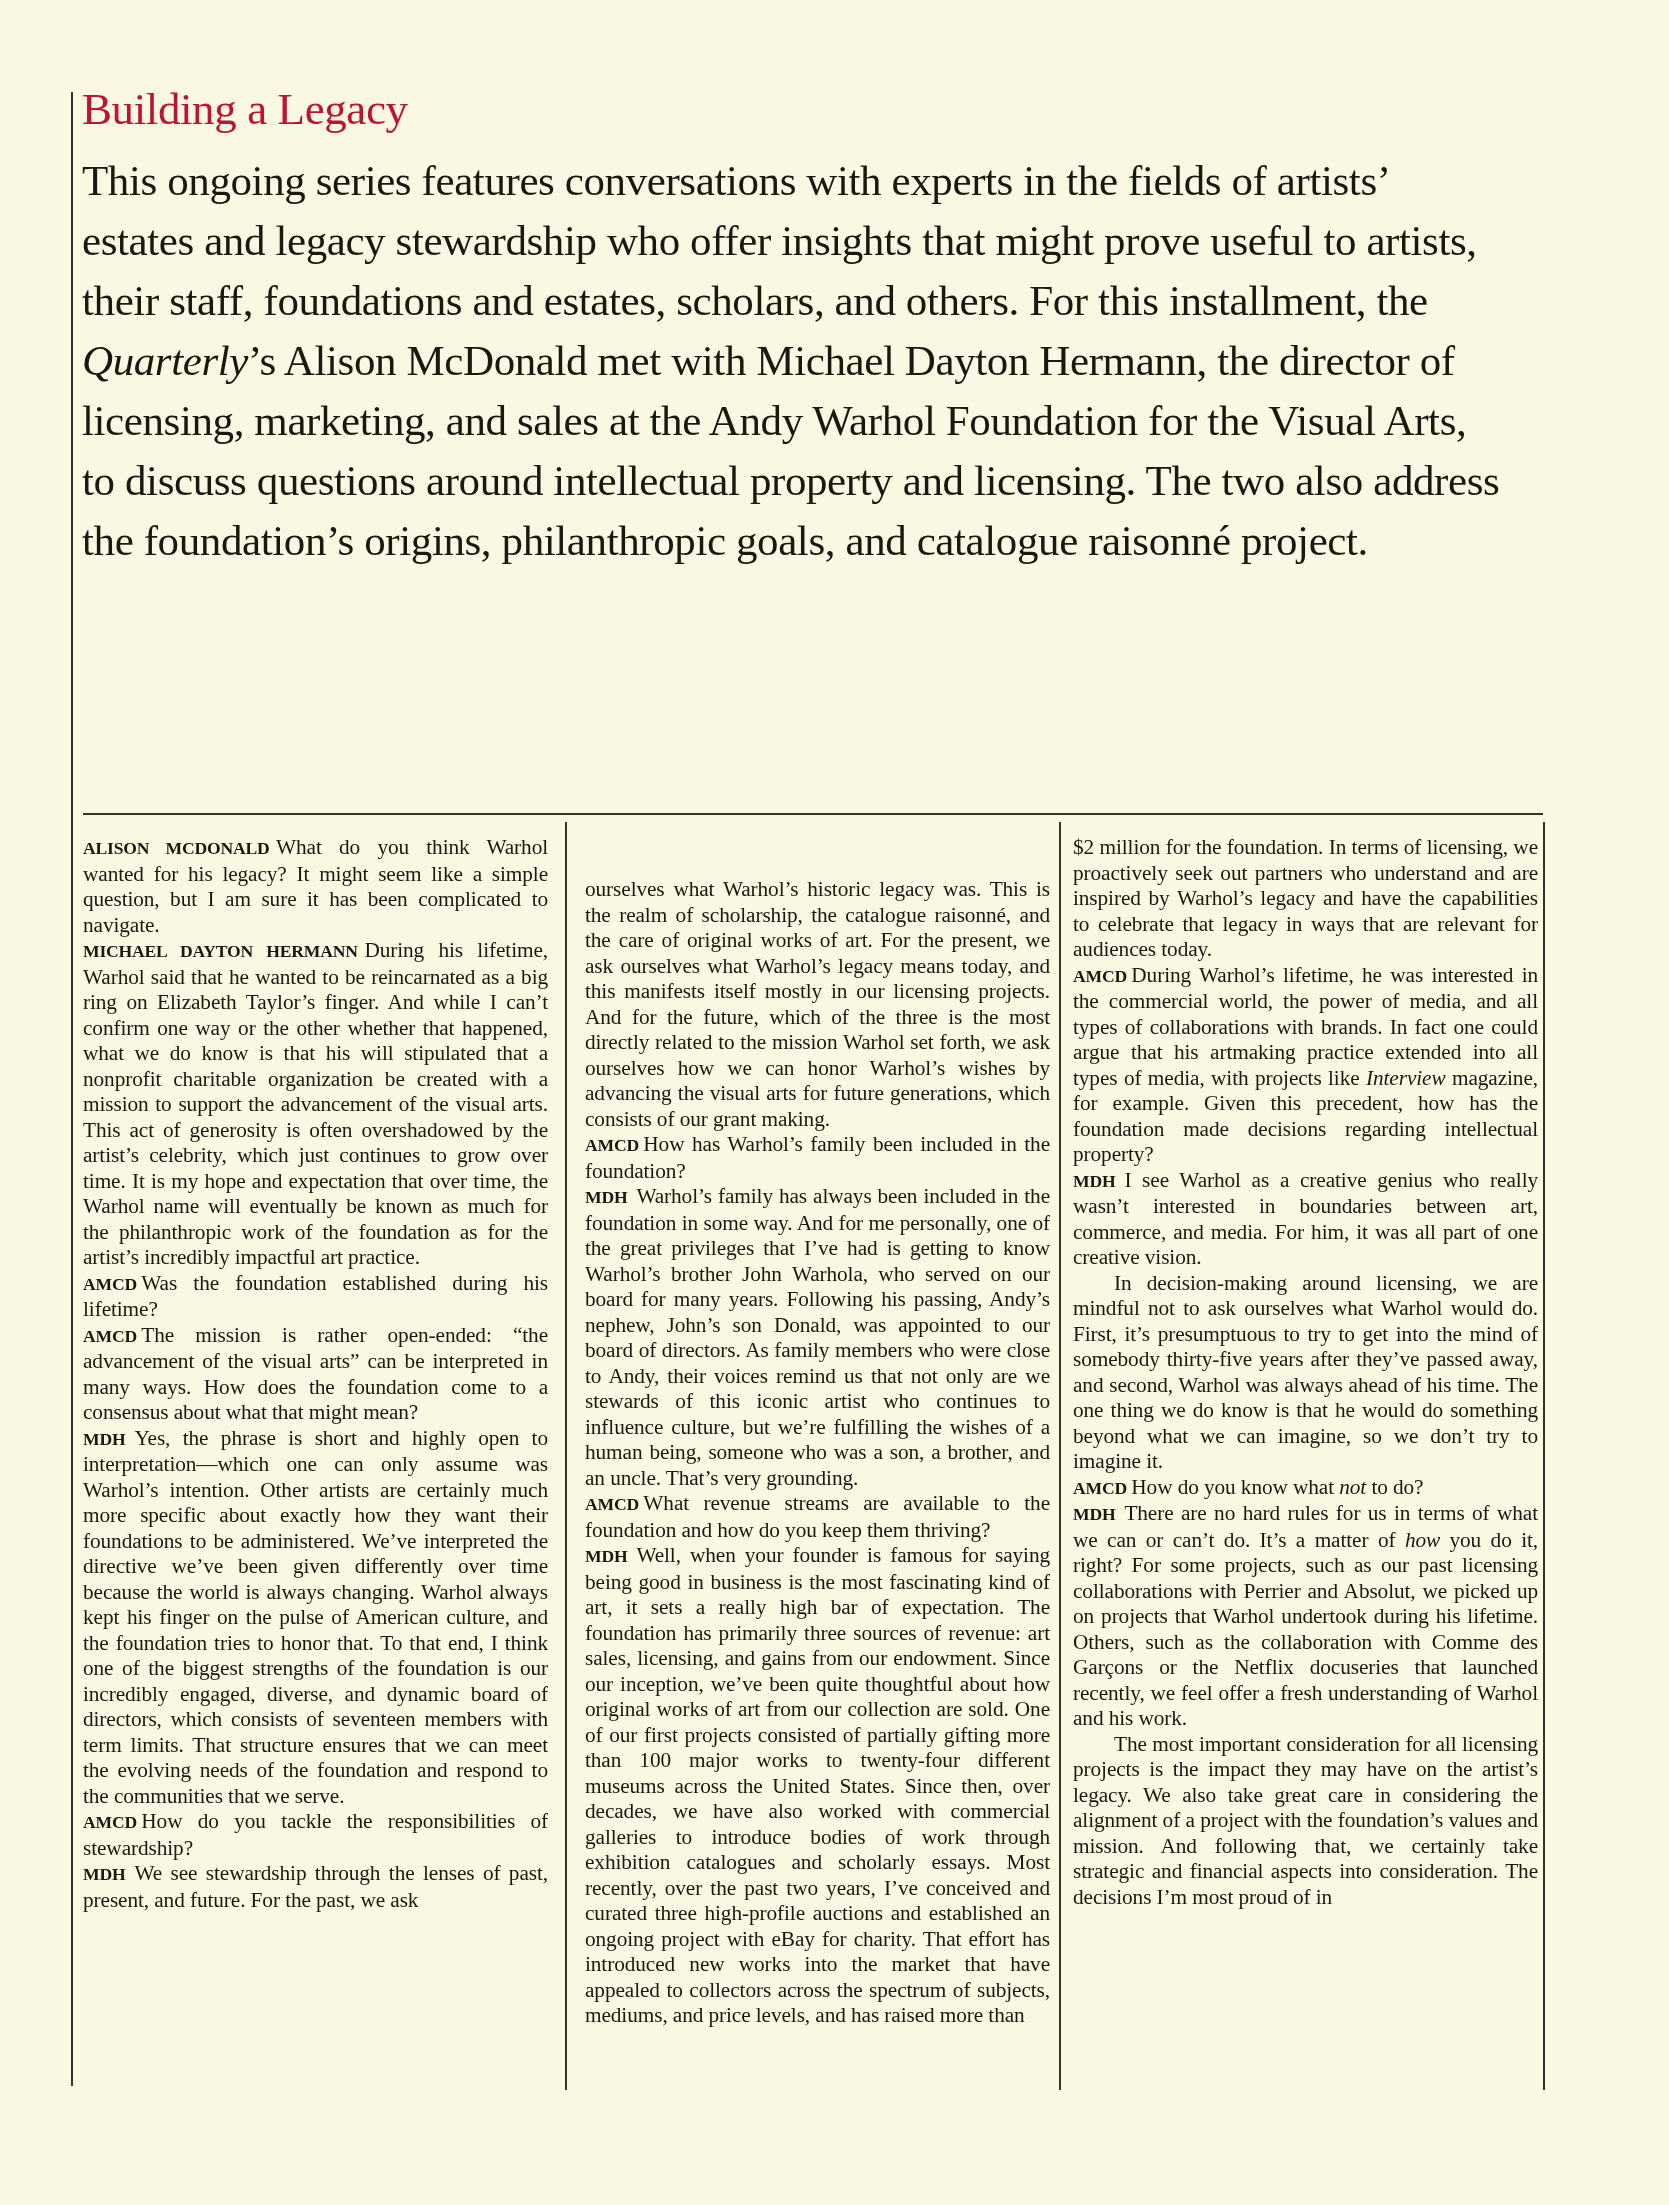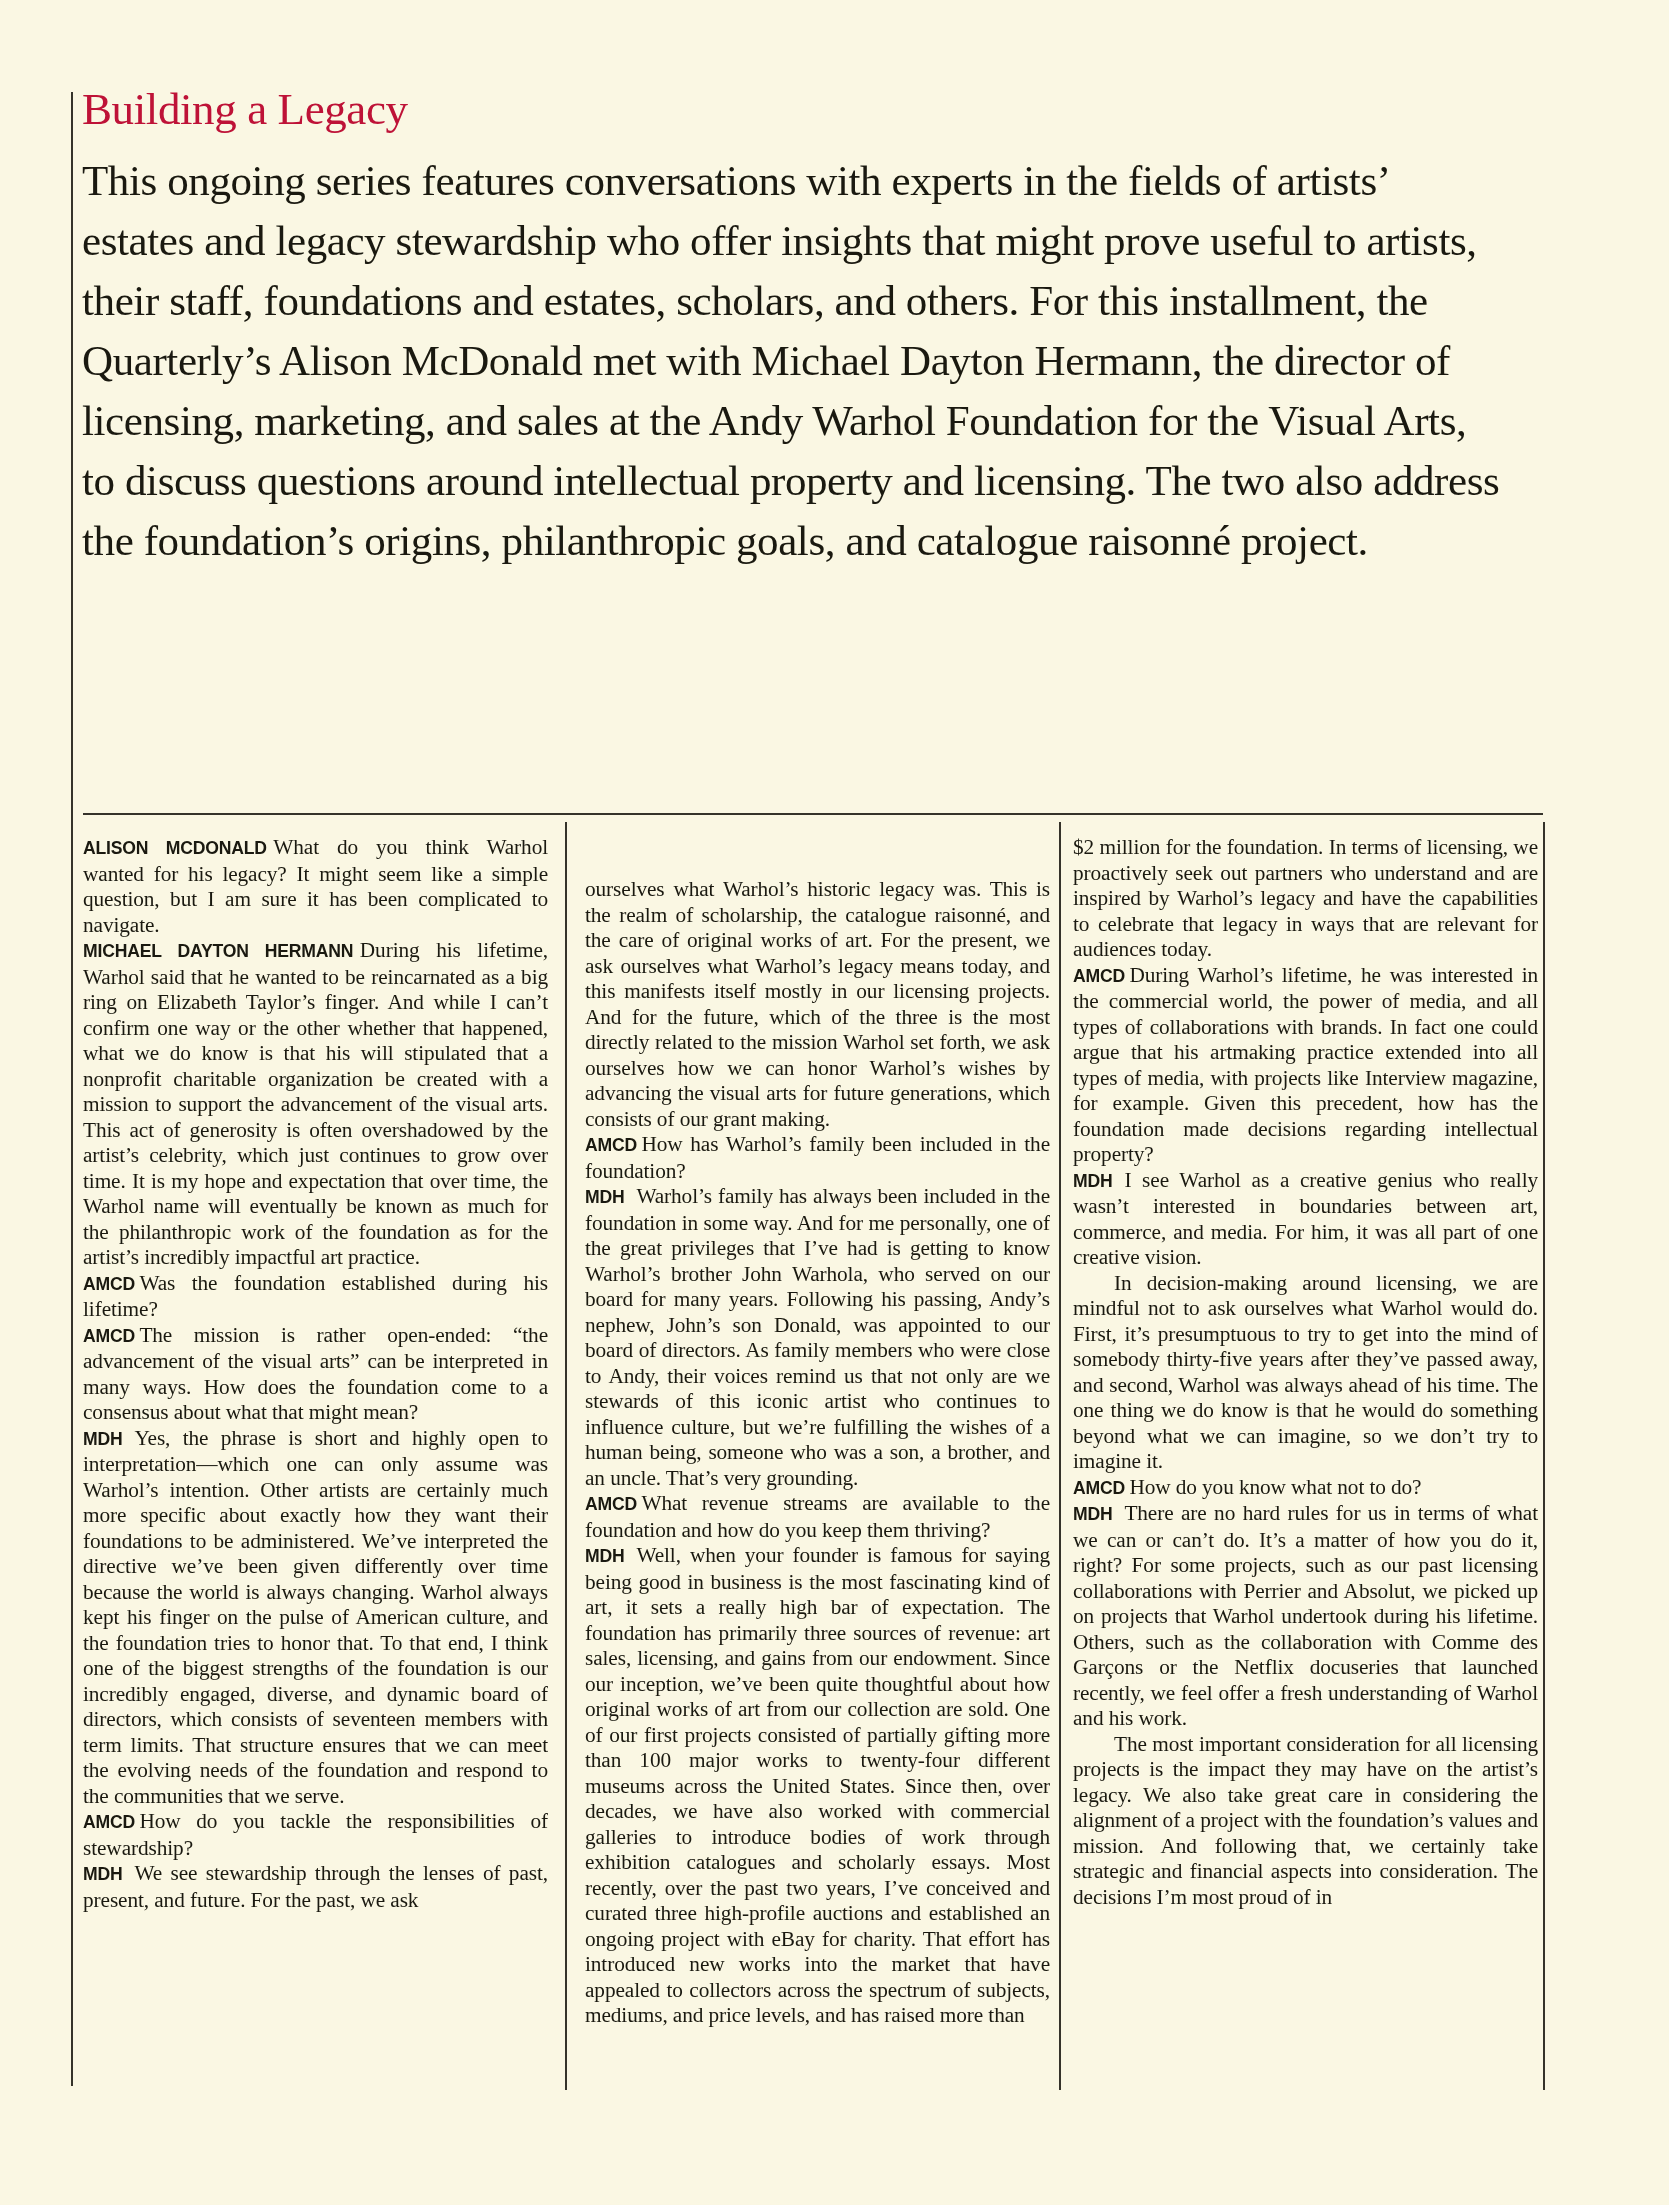--- a/index.html
+++ b/index.html
@@ -31,25 +31,25 @@
   }
   .col{
     position:absolute;top:835px;width:465px;height:1254px;overflow:hidden;
     font-size:21.3px;line-height:25.5px;letter-spacing:-0.1px;
     text-align:justify;hyphens:auto;-webkit-hyphens:auto;
   }
   #col1{left:83px;} #col2{left:585px;margin-top:42px;} #col3{left:1073px;}
   .block{margin:0;}
   .block.indent{text-indent:41px;}
   .label{
-    font-family:Liberation Sans, sans-serif;font-weight:700;
+    font-family:Liberation Serif, serif;font-weight:700;
     font-size:17.6px;letter-spacing:-0.2px;margin-right:6.6px;
   }
   .label.short{display:inline-block;min-width:47px;margin-right:4.4px;text-indent:0;}
-  .it{}
+  .it{font-style:italic;}
 </style>
 </head>
 <body>
 
 <div class="vrule" id="left-rule"></div>
 
 <h1 class="title">Building a Legacy</h1>
 
 <div class="intro"><span>This ongoing series features conversations with experts in the fields of artists’ estates and legacy stewardship who offer insights that might prove useful to artists, their staff, foundations and estates, scholars, and others. For this installment, the </span><span class="it">Quarterly</span><span>’s Alison McDonald met with Michael Dayton Hermann, the director of licensing, marketing, and sales at the Andy Warhol Foundation for the Visual Arts, to discuss questions around intellectual property and licensing. The two also address the foundation’s origins, philanthropic goals, and catalogue raisonné project.</span></div>
 

